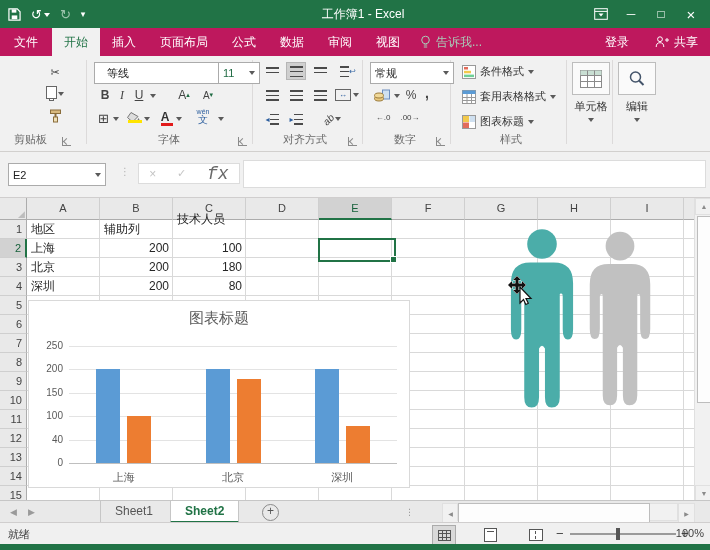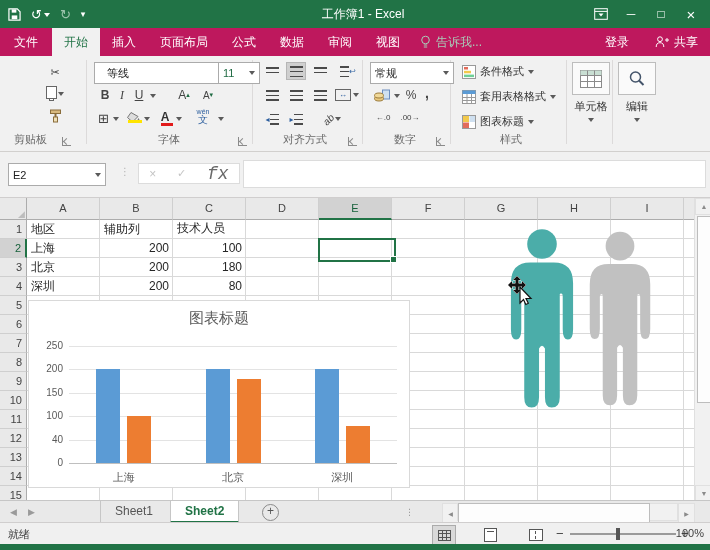--- a/index.html
+++ b/index.html
@@ -396,21 +396,21 @@
         <div class="row-h">11</div>
         <div class="row-h">12</div>
         <div class="row-h">13</div>
         <div class="row-h">14</div>
         <div class="row-h">15</div>
       </div>
     <div class="sheetbg"></div>
     <div id="cell-layer" class="a" style="left:0;top:0;width:694px;height:302px;">
         <div class="cell l" style="left: 27px; top: 22px;">地区</div>
         <div class="cell l" style="left: 100px; top: 22px;">辅助列</div>
-        <div class="cell l" style="left: 173px; top: 21px;">技术人员</div>
+        <div class="cell l" style="left: 173px; top: 12px;">技术人员</div>
         <div class="cell l" style="left: 27px; top: 41px;">上海</div>
         <div class="cell r" style="left: 100px; top: 41px;">200</div>
         <div class="cell r" style="left: 173px; top: 41px;">100</div>
         <div class="cell l" style="left: 27px; top: 60px;">北京</div>
         <div class="cell r" style="left: 100px; top: 60px;">200</div>
         <div class="cell r" style="left: 173px; top: 60px;">180</div>
         <div class="cell l" style="left: 27px; top: 79px;">深圳</div>
         <div class="cell r" style="left: 100px; top: 79px;">200</div>
         <div class="cell r" style="left: 173px; top: 79px;">80</div>
       </div>

